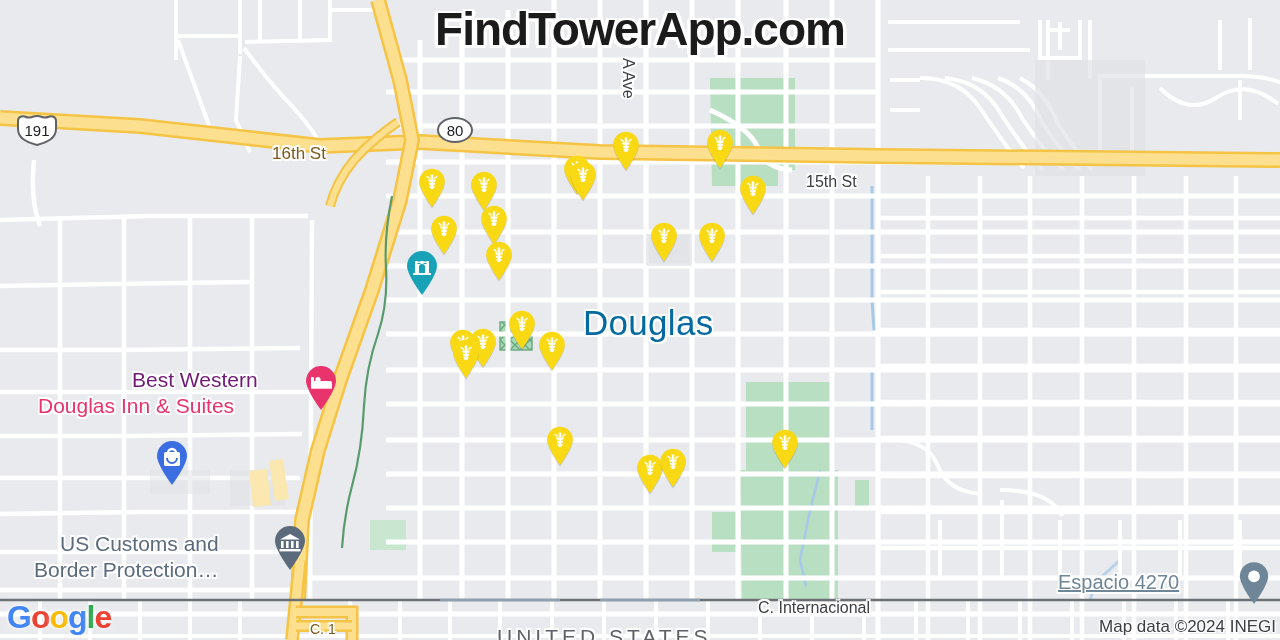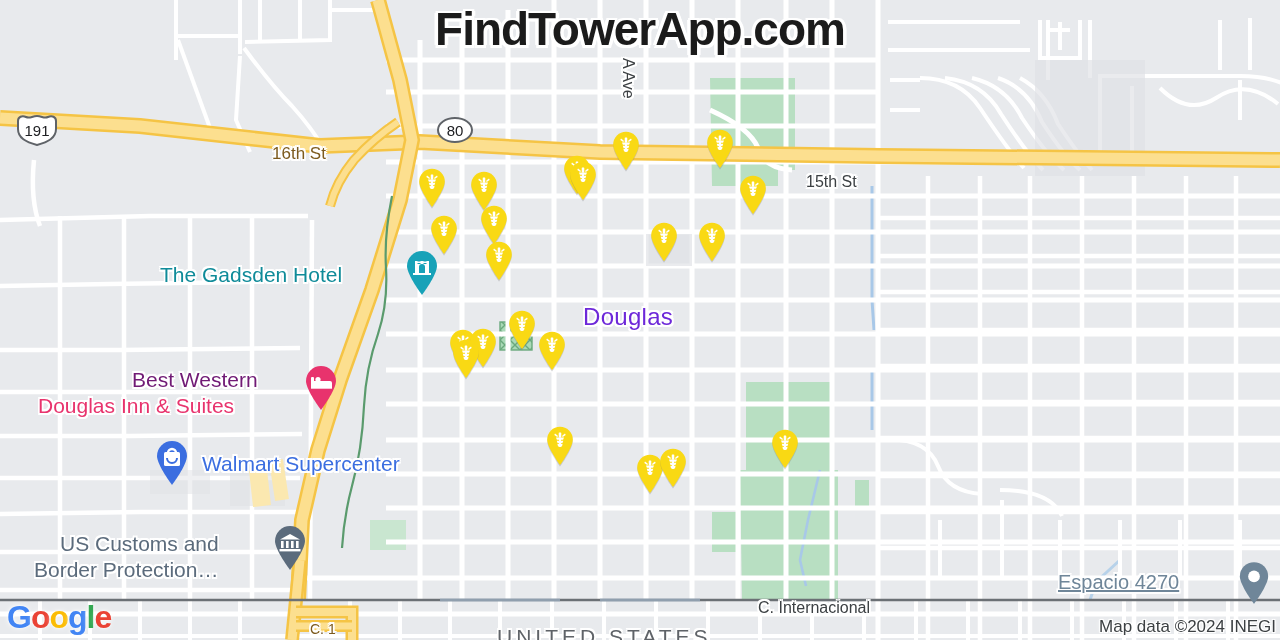--- a/index.html
+++ b/index.html
@@ -17,21 +17,21 @@
     font-family:"Liberation Sans","DejaVu Sans",sans-serif;
     color:#3c4043;
     text-shadow:
       -1.6px -1.6px 0 #fff, 1.6px -1.6px 0 #fff,
       -1.6px  1.6px 0 #fff, 1.6px  1.6px 0 #fff,
       -1.6px 0 0 #fff, 1.6px 0 0 #fff, 0 -1.6px 0 #fff, 0 1.6px 0 #fff;
     pointer-events:none;
   }
   .lbl-street{font-size:15px;color:#5f6368;}
   .lbl-street-hwy{font-size:17px;color:#7c5a1e;font-weight:400;}
-  .lbl-city{font-size:24px;color:#6d28d9;letter-spacing:.3px;}
+  .lbl-city{font-size:35px;color:#0369a1;letter-spacing:.3px;}
   .lbl-country{font-size:21px;color:#5f6368;letter-spacing:4px;margin-top:47px;}
   .lbl-vert{transform:rotate(90deg);transform-origin:left top;}
   .lbl-poi{font-size:21px;font-weight:400;}
 
   
   .shield{position:absolute;}
   .shield svg{display:block;}
 
   
   .pin{position:absolute;width:36px;height:46px;}
@@ -323,26 +323,24 @@
   <div class="lbl lbl-street" style="left:758px;top:599px;color:#3c4043;font-size:16px;">C. Internacional</div>
 
   <div class="lbl lbl-street-hwy" style="left:310px;top:621px;font-size:14px;">C. 1</div>
 
   <div class="lbl lbl-city" style="left:583px;top:303px;">Douglas</div>
 
   <div class="lbl lbl-country" style="left:497px;top:578px;">UNITED STATES</div>
 
   <div class="lbl lbl-country" style="left:548px;top:606px;">MÉXICO</div>
 
-  <div class="lbl lbl-poi" style="left:160px;top:263px;color:#0f8b99;">The Gadsden Hotel</div>
 
   <div class="lbl lbl-poi" style="left:132px;top:368px;color:#701a75;">Best Western</div>
   <div class="lbl lbl-poi" style="left:38px;top:394px;color:#e8336d;">Douglas Inn &amp; Suites</div>
 
-  <div class="lbl lbl-poi" style="left:202px;top:452px;color:#3b6ee0;">Walmart Supercenter</div>
 
   <div class="lbl lbl-poi" style="left:60px;top:532px;color:#5b6b7c;">US Customs and</div>
   <div class="lbl lbl-poi" style="left:34px;top:558px;color:#5b6b7c;">Border Protection…</div>
 
   <div class="lbl lbl-poi" style="left:1058px;top:571px;color:#6f8699;font-size:20px;text-decoration:underline;">Espacio 4270</div>
 
   <div class="pin" style="left:404px;top:250px;">
     <svg width="36" height="46" viewBox="0 0 36 46">
       <path d="M18,45 C18,45 33,25 33,16 A15,15 0 1 0 3,16 C3,25 18,45 18,45 Z" fill="#17a2b8"></path>
       <g fill="#ffffff">

